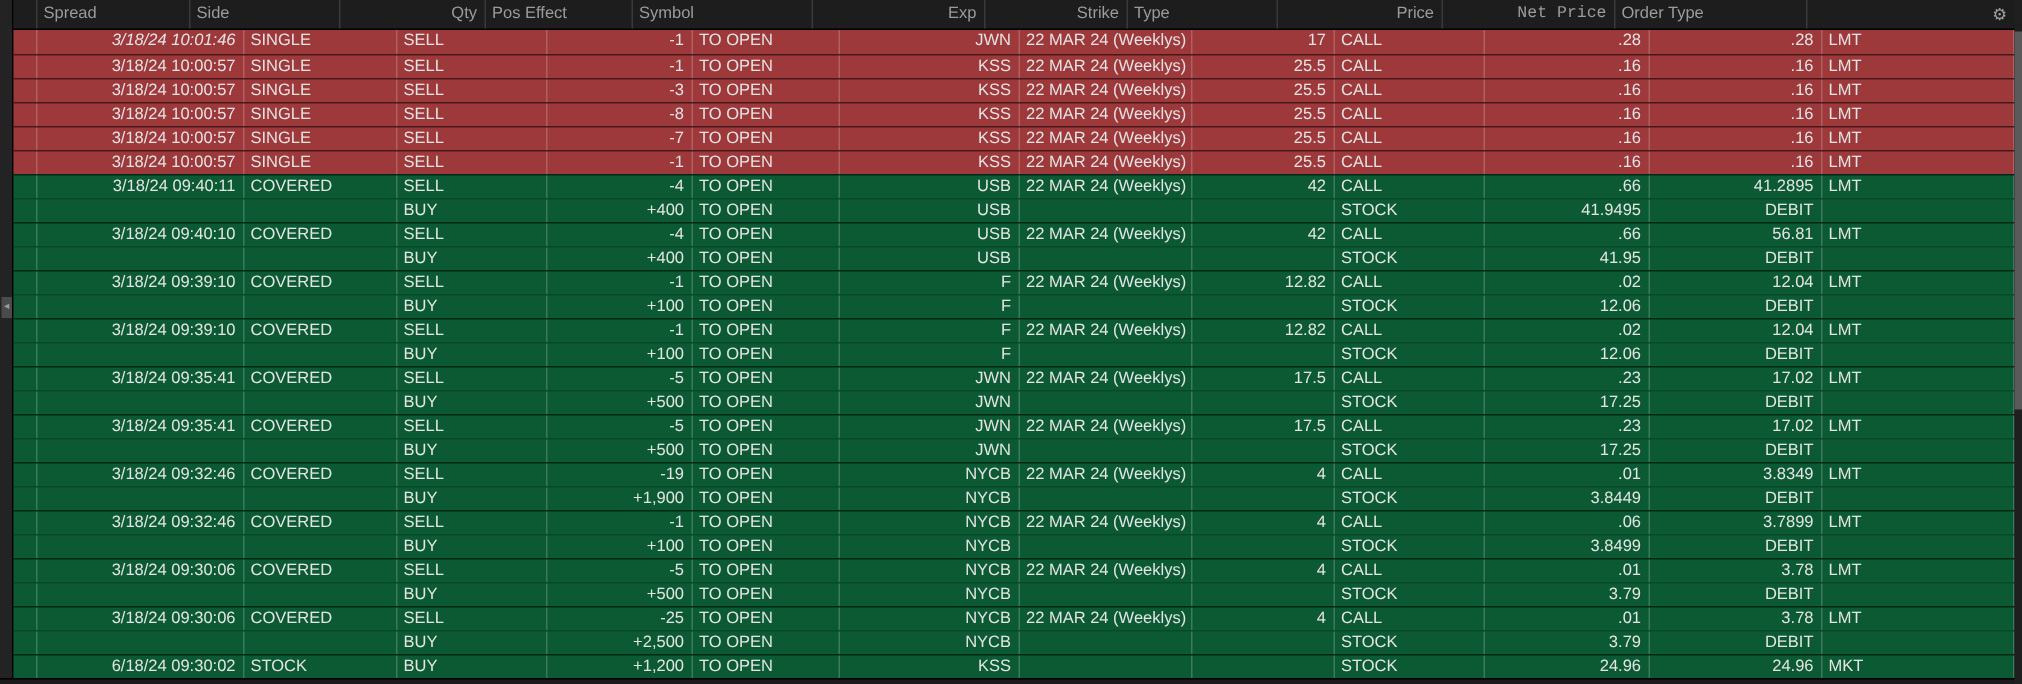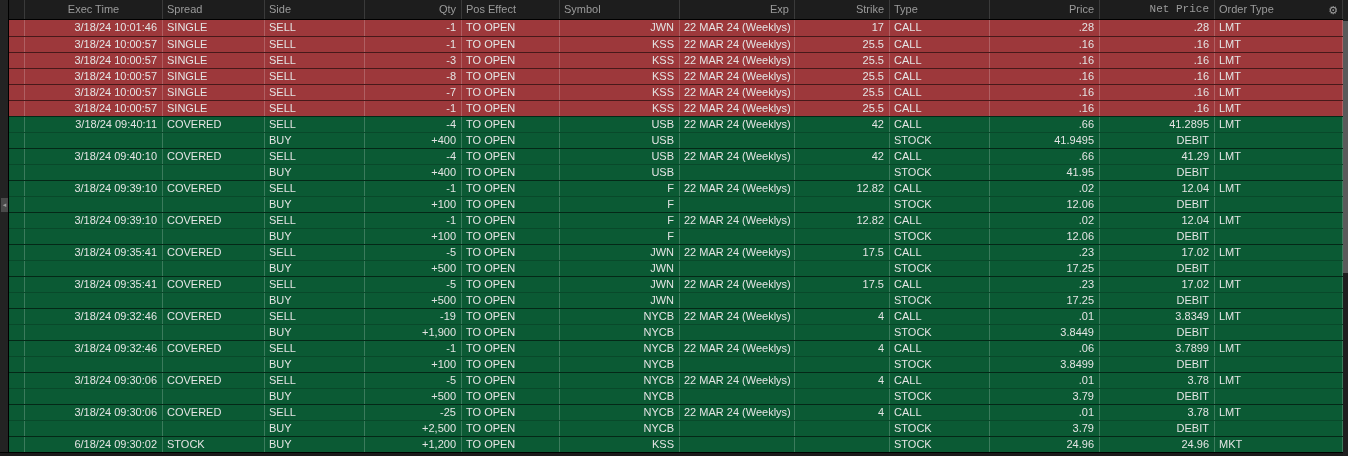--- a/index.html
+++ b/index.html
@@ -62,38 +62,37 @@
 <body>
 
 <div class="app">
   <div class="left-gutter">
     <div class="gutter-handle">◂</div>
   </div>
 
   <div class="grid">
     <div class="header-row" id="header-row">
       <div class="cell al" style="width: 16px;"></div>
-        <div class="cell ac" style="width: 138px;">Exec Time</div>
         <div class="cell al" style="width: 102px;">Spread</div>
         <div class="cell al" style="width: 100px;">Side</div>
         <div class="cell ar" style="width: 97px;">Qty</div>
         <div class="cell al" style="width: 98px;">Pos Effect</div>
         <div class="cell al" style="width: 120px;">Symbol</div>
         <div class="cell ar" style="width: 115px;">Exp</div>
         <div class="cell ar" style="width: 95px;">Strike</div>
         <div class="cell al" style="width: 100px;">Type</div>
         <div class="cell ar" style="width: 110px;">Price</div>
         <div class="cell ar" style="width: 115px; font-family: Liberation Mono, monospace;">Net Price</div>
         <div class="cell al" style="width: 128px;">Order Type</div>
         <span class="gear">⚙</span>
     </div>
     <div id="table-body">
         <div class="body-row row-red">
           <div class="cell al" style="width: 16px;"></div>
-          <div class="cell ar" style="width: 138px;">3/18/24 10:01:46</div>
+          <div class="cell ar" style="width: 138px; font-style: italic;">3/18/24 10:01:46</div>
           <div class="cell al" style="width: 102px;">SINGLE</div>
           <div class="cell al" style="width: 100px;">SELL</div>
           <div class="cell ar" style="width: 97px;">-1</div>
           <div class="cell al" style="width: 98px;">TO OPEN</div>
           <div class="cell ar" style="width: 120px;">JWN</div>
           <div class="cell al" style="width: 115px;">22 MAR 24 (Weeklys)</div>
           <div class="cell ar" style="width: 95px;">17</div>
           <div class="cell al" style="width: 100px;">CALL</div>
           <div class="cell ar" style="width: 110px;">.28</div>
           <div class="cell ar" style="width: 115px;">.28</div>
@@ -209,21 +208,21 @@
           <div class="cell ar" style="width: 138px;">3/18/24 09:40:10</div>
           <div class="cell al" style="width: 102px;">COVERED</div>
           <div class="cell al" style="width: 100px;">SELL</div>
           <div class="cell ar" style="width: 97px;">-4</div>
           <div class="cell al" style="width: 98px;">TO OPEN</div>
           <div class="cell ar" style="width: 120px;">USB</div>
           <div class="cell al" style="width: 115px;">22 MAR 24 (Weeklys)</div>
           <div class="cell ar" style="width: 95px;">42</div>
           <div class="cell al" style="width: 100px;">CALL</div>
           <div class="cell ar" style="width: 110px;">.66</div>
-          <div class="cell ar" style="width: 115px;">41.29</div>
+          <div class="cell ar" style="width: 115px;">56.81</div>
           <div class="cell al" style="width: 128px;">LMT</div>
         </div>
         <div class="body-row row-green sep-faint">
           <div class="cell al" style="width: 16px;"></div>
           <div class="cell ar" style="width: 138px;"></div>
           <div class="cell al" style="width: 102px;"></div>
           <div class="cell al" style="width: 100px;">BUY</div>
           <div class="cell ar" style="width: 97px;">+400</div>
           <div class="cell al" style="width: 98px;">TO OPEN</div>
           <div class="cell ar" style="width: 120px;">USB</div>

